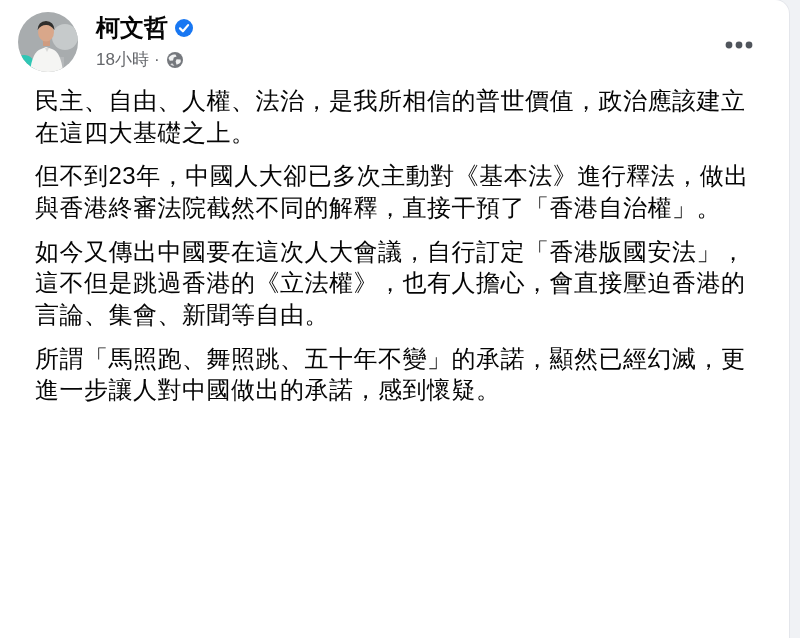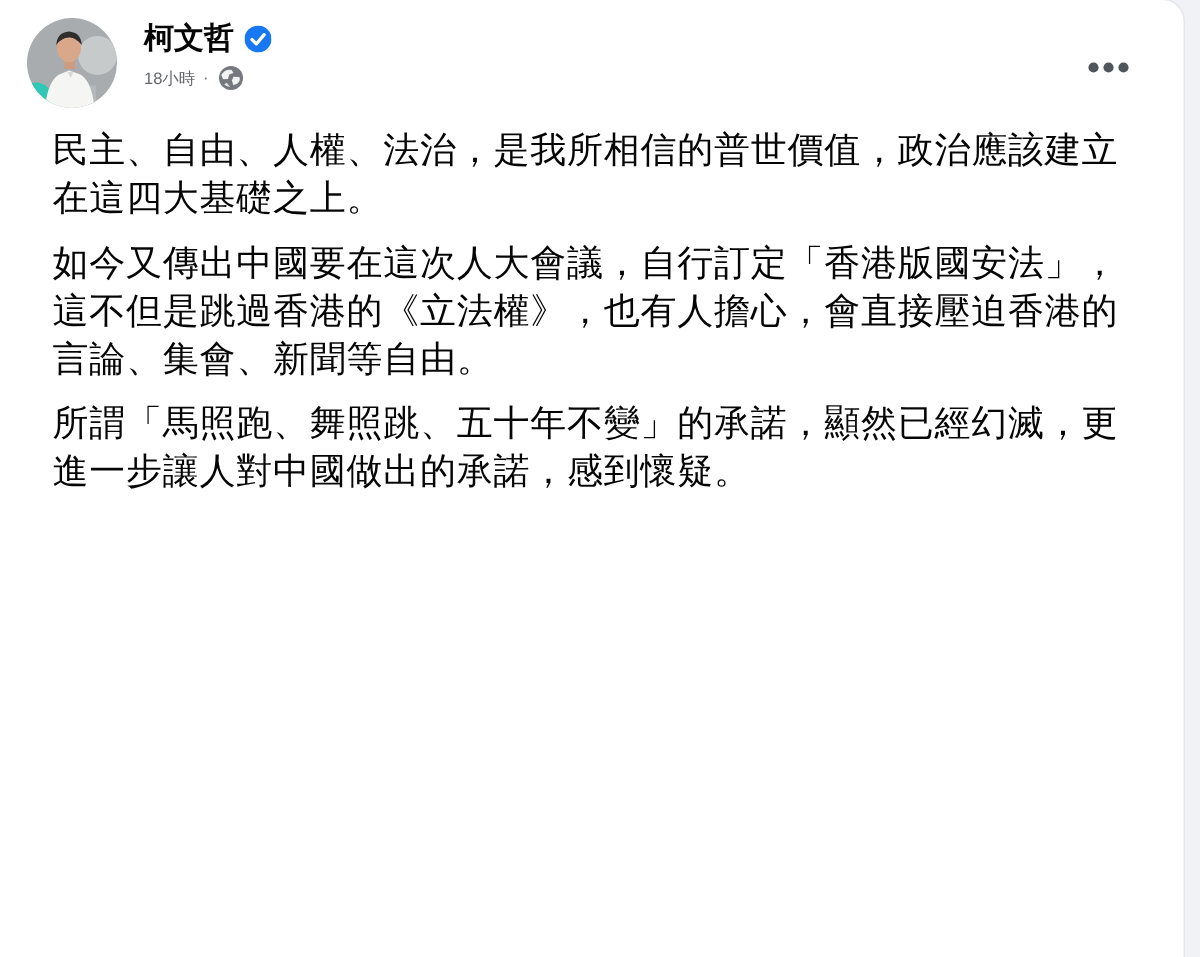--- a/index.html
+++ b/index.html
@@ -41,37 +41,37 @@
   .hmeta {
     margin-left: 18px;
     padding-top: 3px;
   }
   .name-row {
     display: flex;
     align-items: center;
     gap: 7px;
   }
   .author-name {
-    font-size: 20px;
+    font-size: 24px;
     font-weight: 700;
     color: #050505;
     line-height: 1.1;
     cursor: pointer;
   }
   .badge {
     width: 18px;
     height: 18px;
     display: inline-flex;
   }
   .meta-row {
     display: flex;
     align-items: center;
     gap: 5px;
     margin-top: 7px;
-    font-size: 11px;
+    font-size: 17px;
     color: #65676b;
     cursor: pointer;
   }
   .globe {
     width: 16px;
     height: 16px;
     display: inline-flex;
     margin-left: 2px;
   }
   .more-btn {
@@ -149,17 +149,18 @@
         <circle cx="4" cy="4" r="3.4" fill="#50555c"></circle>
         <circle cx="14" cy="4" r="3.4" fill="#50555c"></circle>
         <circle cx="24" cy="4" r="3.4" fill="#50555c"></circle>
       </svg>
     </div>
 
   </div>
 
   <div class="post-body">
       <p>民主、自由、人權、法治，是我所相信的普世價值，政治應該建立在這四大基礎之上。</p>
+      <p>但不到23年，中國人大卻已多次主動對《基本法》進行釋法，做出與香港終審法院截然不同的解釋，直接干預了「香港自治權」。</p>
       <p>如今又傳出中國要在這次人大會議，自行訂定「香港版國安法」，這不但是跳過香港的《立法權》，也有人擔心，會直接壓迫香港的言論、集會、新聞等自由。</p>
       <p>所謂「馬照跑、舞照跳、五十年不變」的承諾，顯然已經幻滅，更進一步讓人對中國做出的承諾，感到懷疑。</p>
     </div>
 
 </div>
 
 </body></html>

